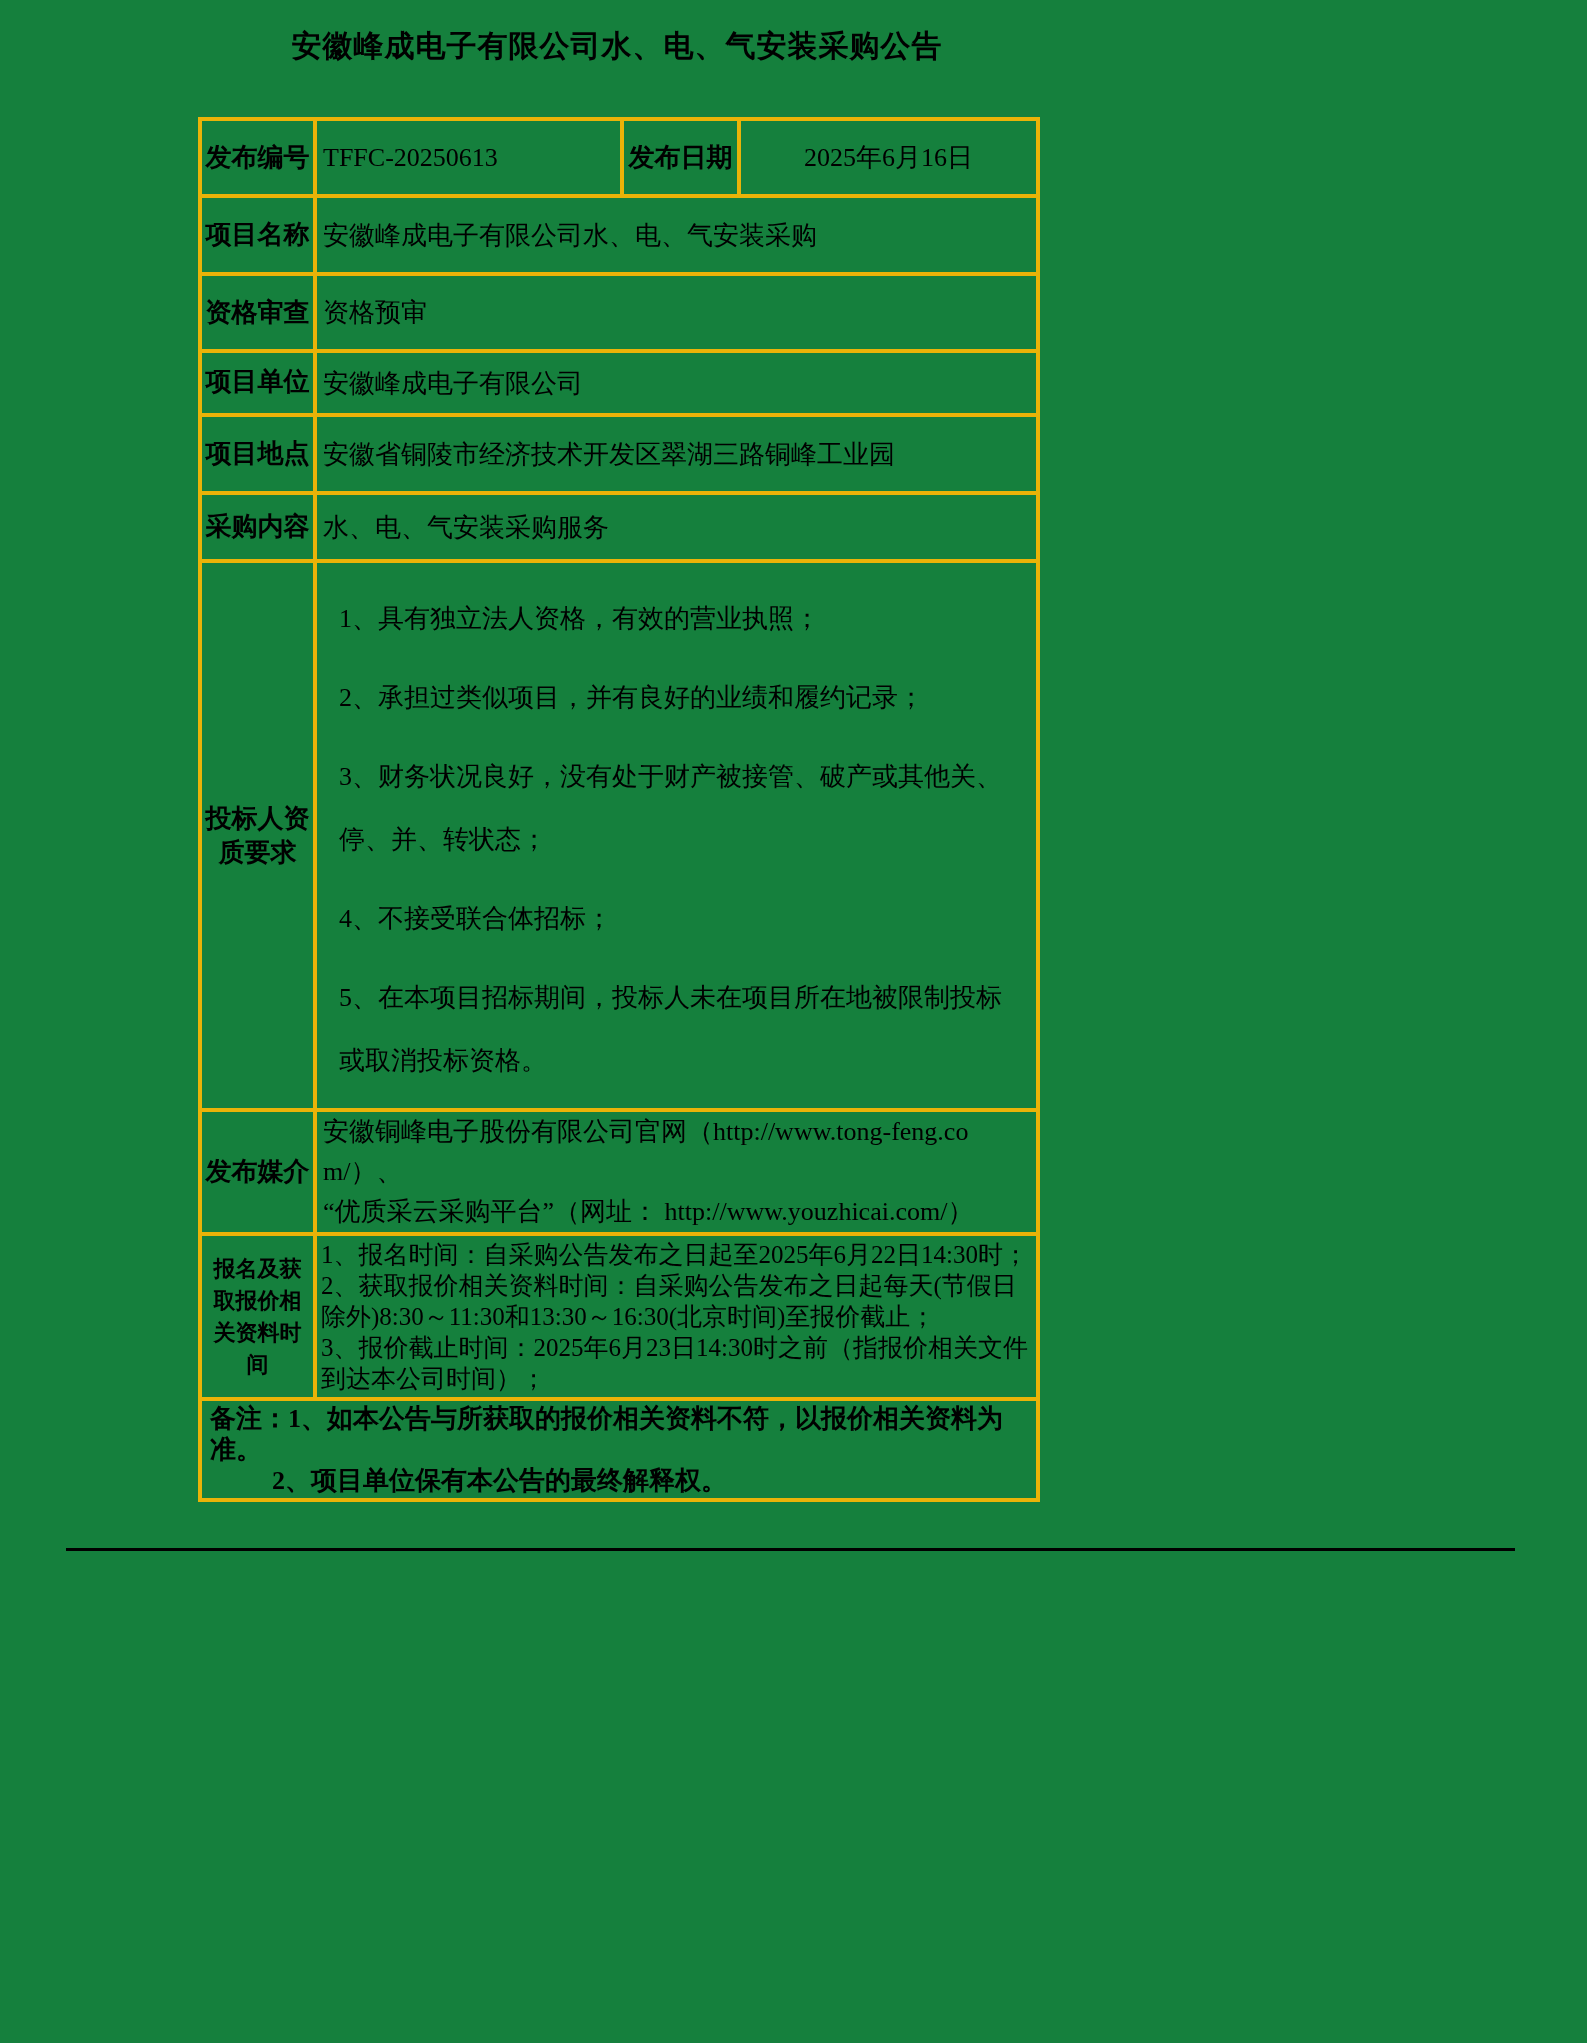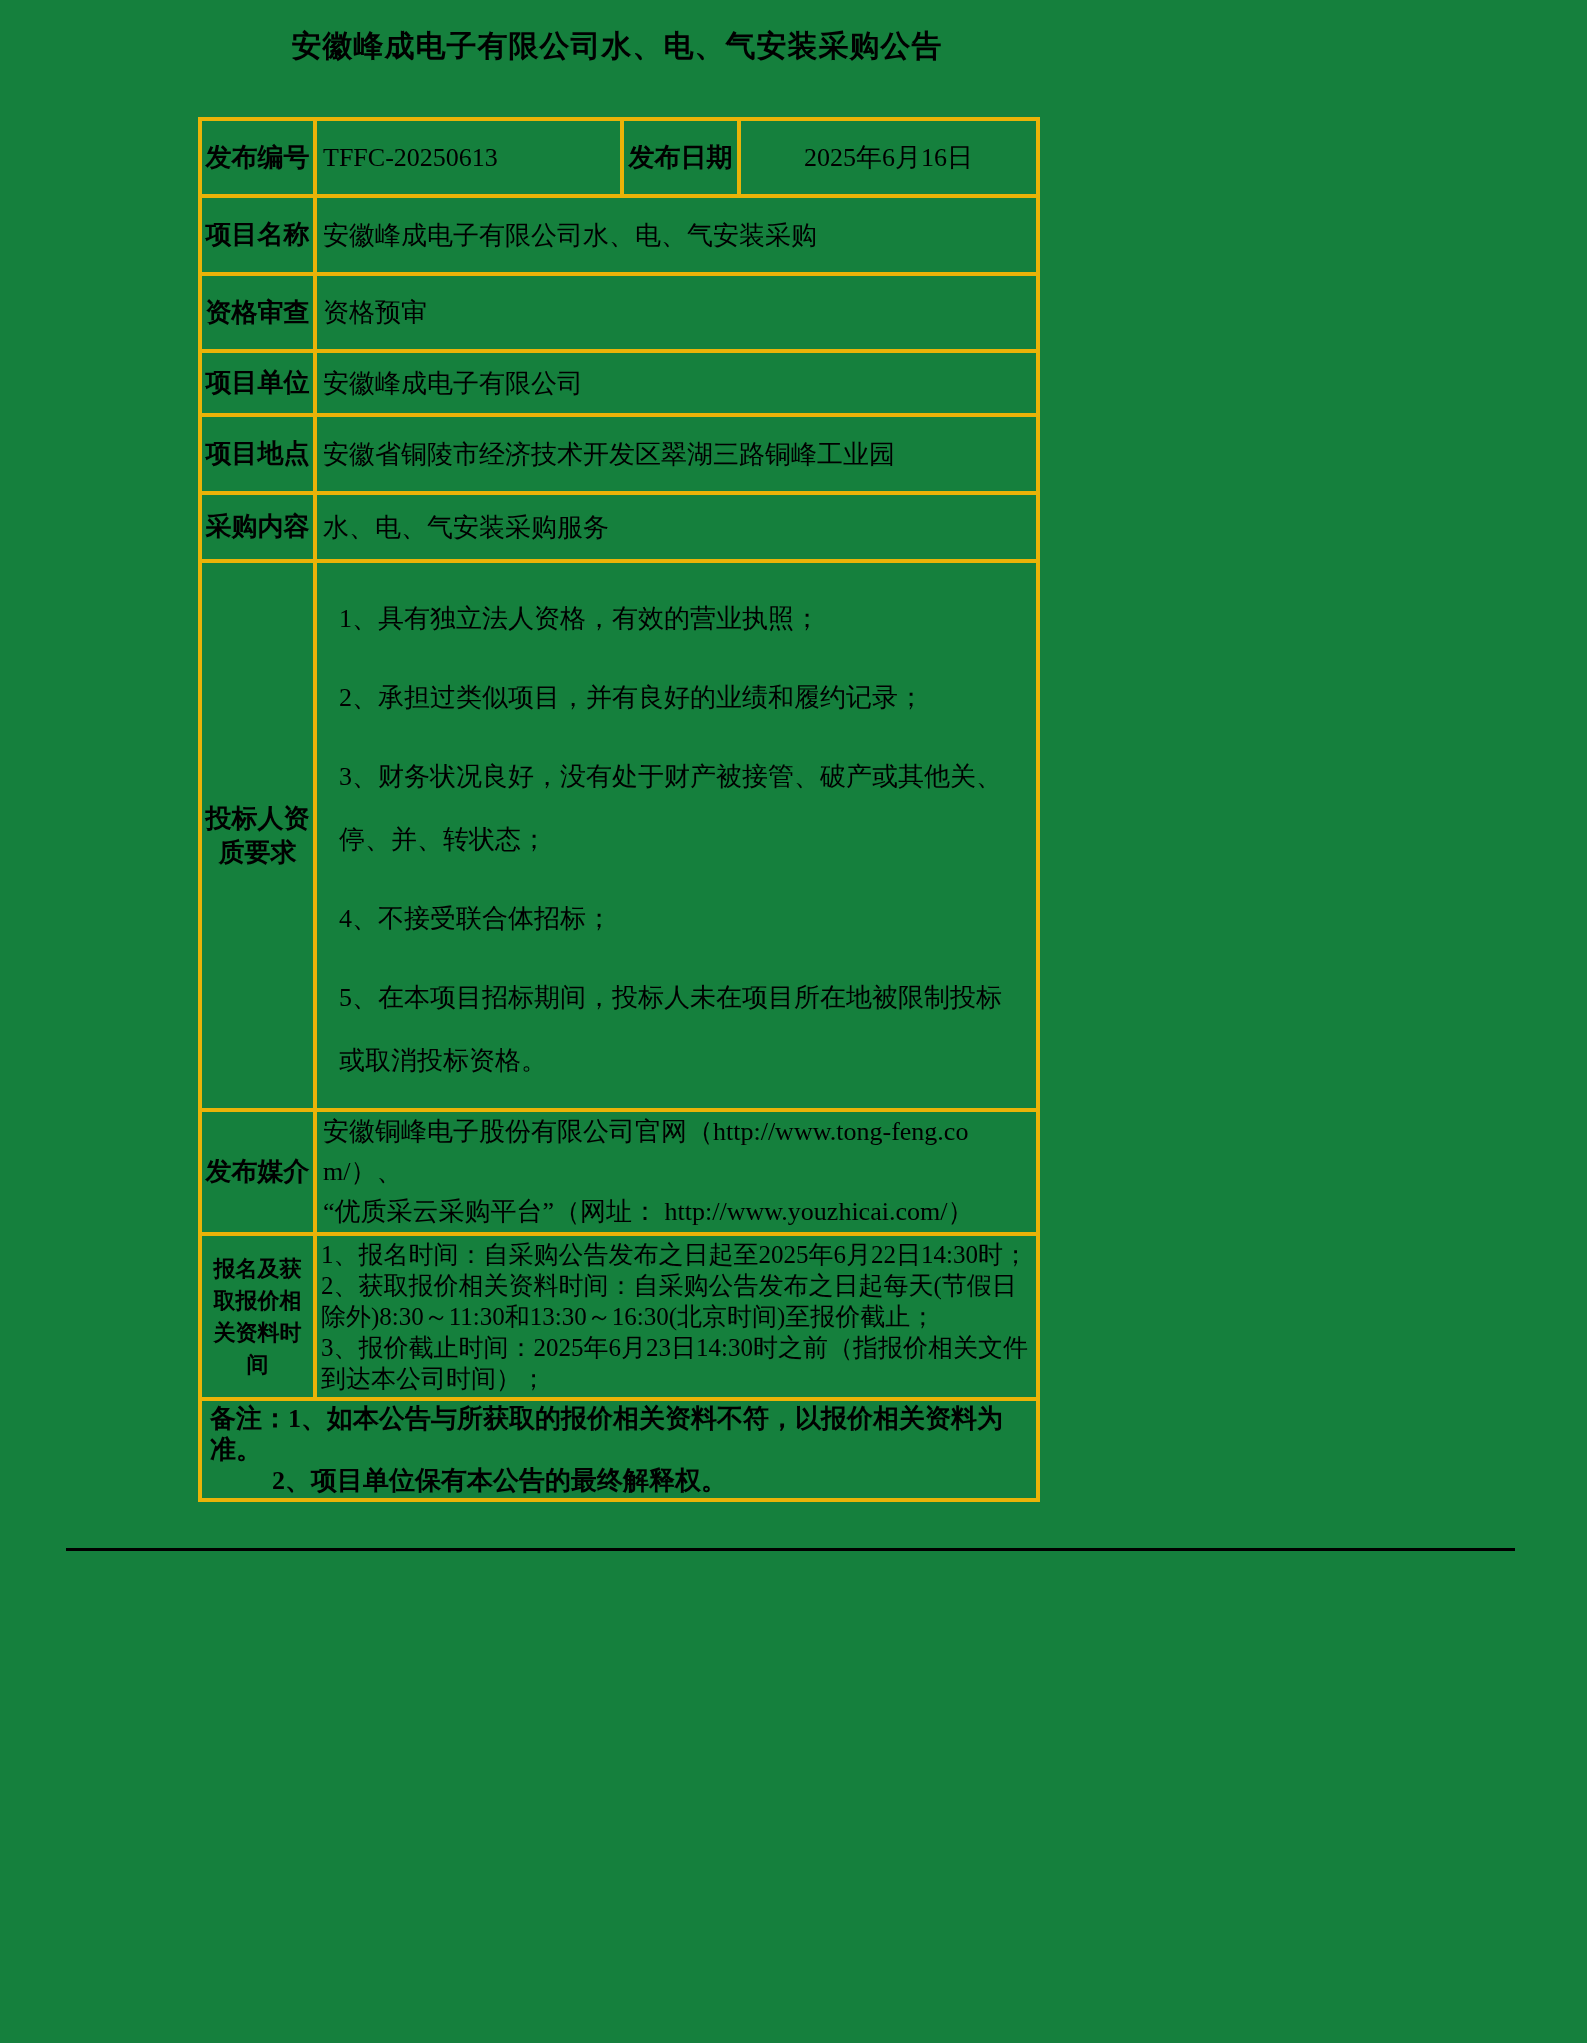--- a/index.html
+++ b/index.html
@@ -36,21 +36,21 @@
     border-collapse: collapse;
     table-layout: fixed;
   }
   table.doc-table td {
     border: 4px solid #eab308;
     overflow: hidden;
   }
   tr.r1  { height: 77px; }
   tr.r2  { height: 78px; }
   tr.r3  { height: 77px; }
-  tr.r4  { height: 64px; }
+  tr.r4  { height: 64px; font-family: Liberation Mono, monospace; }
   tr.r5  { height: 78px; margin-left: 24px; }
   tr.r6  { height: 68px; border-radius: 16px; }
   tr.r7  { height: 469px; }
   tr.r8  { height: 95px; }
   tr.r9  { height: 165px; }
   tr.r10 { height: 178px; }
   tr.r11 { height: 65px; }
 
   td.lbl {
     font-weight: bold;

